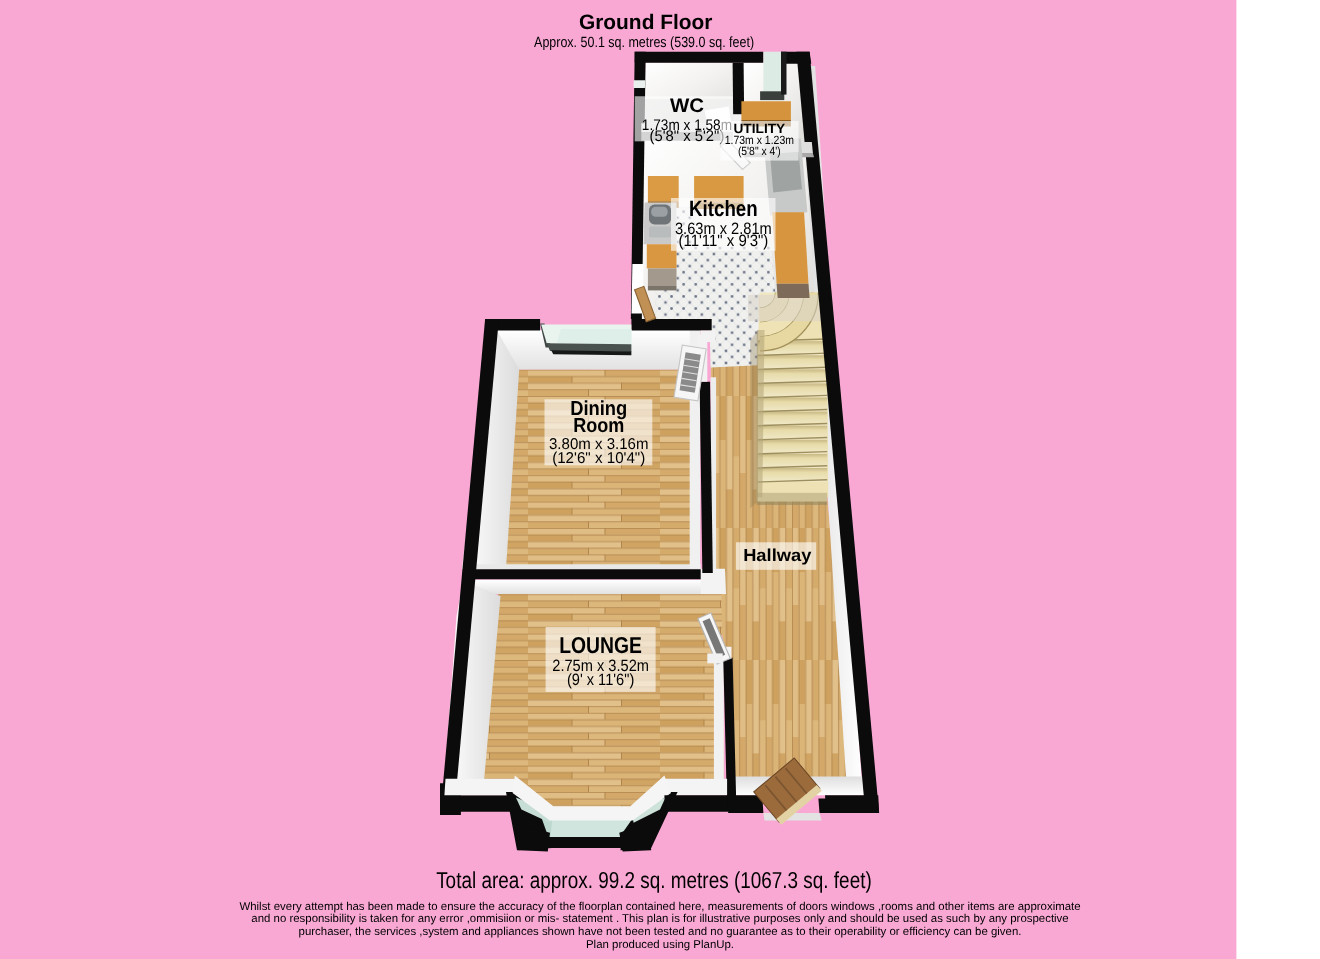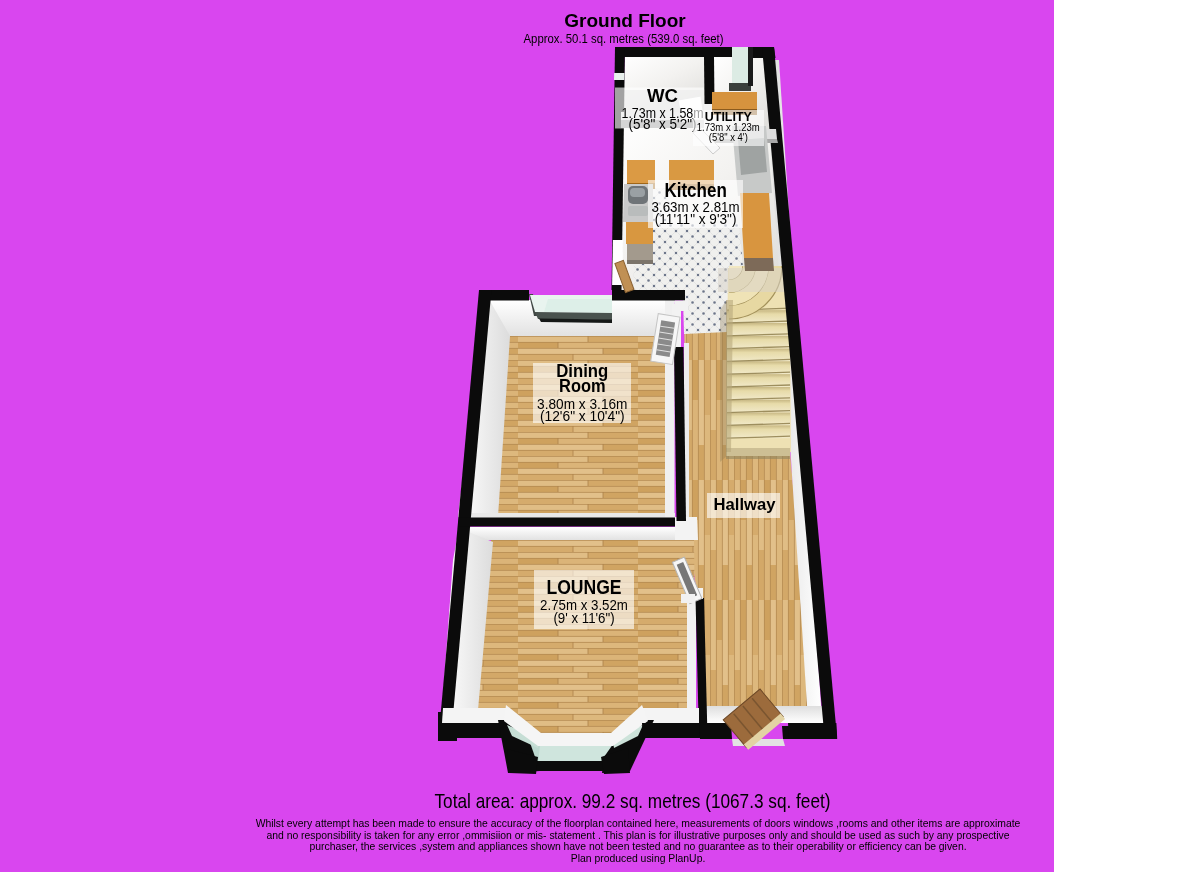--- a/index.html
+++ b/index.html
@@ -1,15 +1,15 @@
 <!DOCTYPE html>
 <html><head><meta charset="utf-8">
 <style>
 html,body{margin:0;padding:0;background:#ffffff;}
-#page{position:relative;width:1016px;height:872px;background:#d946ef;font-family:"Liberation Sans", sans-serif;padding-left:38px;}
+#page{position:relative;width:1124px;height:872px;background:#f9a8d4;font-family:"Liberation Sans", sans-serif;}
 svg text{font-family:"Liberation Sans", sans-serif;fill:#000000;}
 </style></head>
 <body>
 <div id="page">
 <svg width="1200" height="872" viewBox="0 0 1200 872">
 <defs>
 <linearGradient id="stepGrad" x1="0" y1="0" x2="0" y2="1">
  <stop offset="0" stop-color="#c7b783"></stop>
           <stop offset="0.3" stop-color="#e7dba9"></stop>
           <stop offset="1" stop-color="#f1e9c9"></stop>

